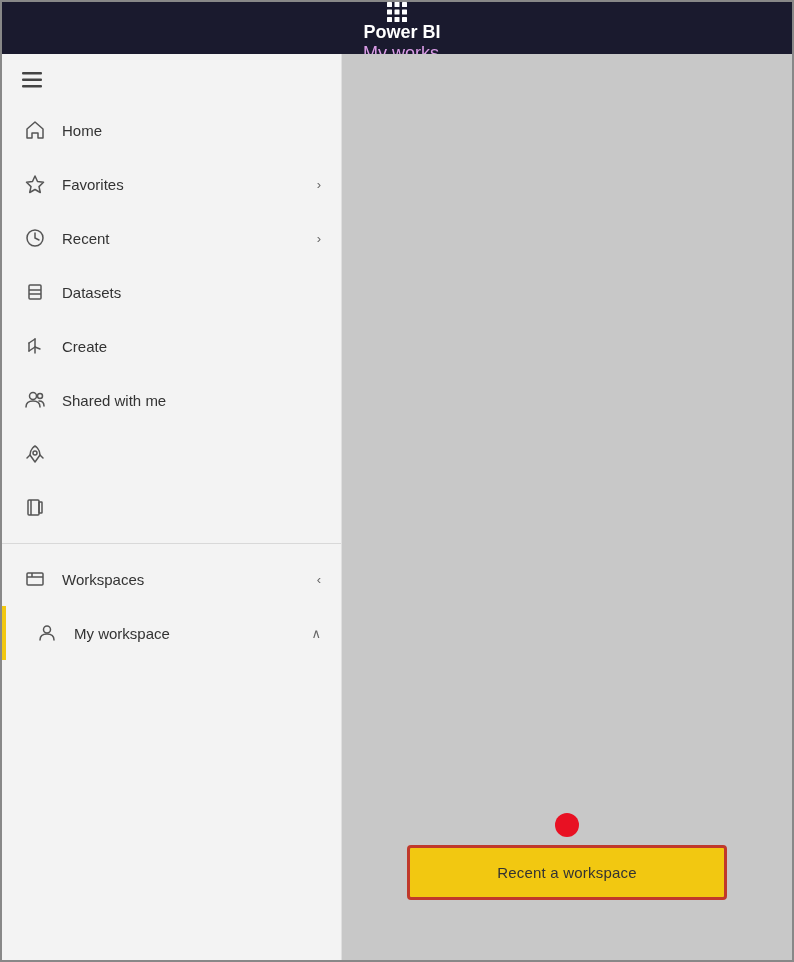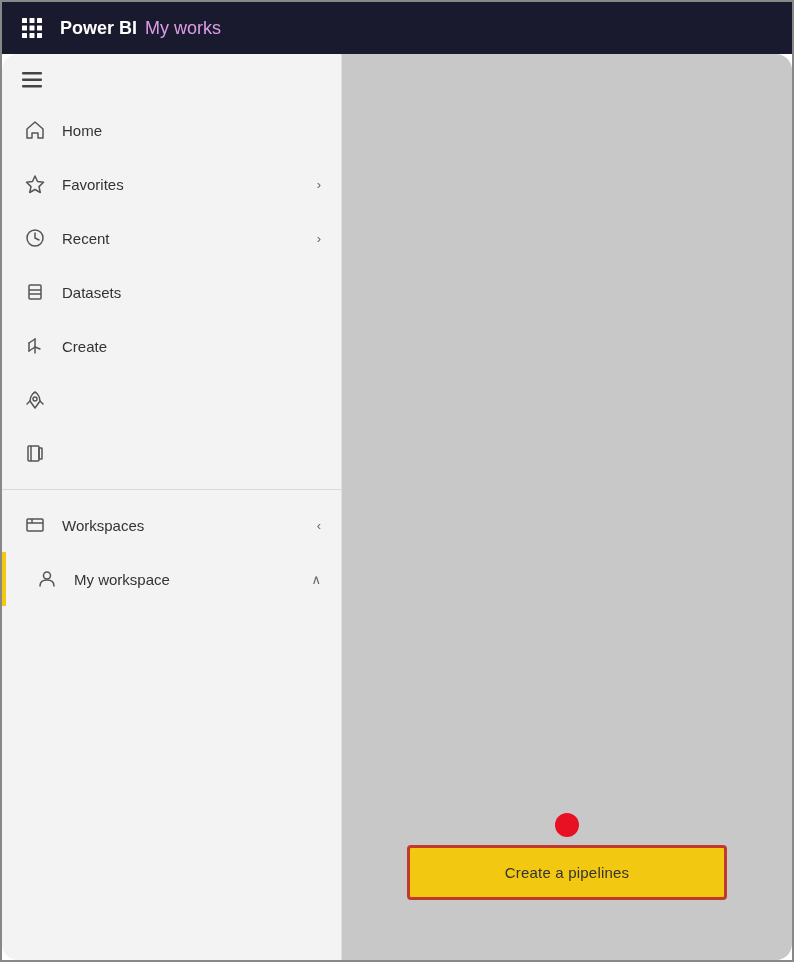--- a/index.html
+++ b/index.html
@@ -22,20 +22,21 @@
       flex-direction: column;
     }
     
     .topbar {
       background: #1a1a2e;
       height: 52px;
       display: flex;
       align-items: center;
       padding: 0 12px;
       flex-shrink: 0;
+      flex-direction: column;
     }
     .topbar-waffle {
       width: 36px;
       height: 36px;
       display: flex;
       align-items: center;
       justify-content: center;
       color: #fff;
       cursor: pointer;
       font-size: 20px;
@@ -51,21 +52,20 @@
       font-size: 18px;
       font-weight: 400;
       margin-left: 8px;
       opacity: 0.9;
     }
     
     .main-area {
       display: flex;
       flex: 1;
       overflow: hidden;
-      border-radius: 16px;
     }
     
     .sidebar {
       width: 340px;
       background: #f3f3f3;
       flex-shrink: 0;
       display: flex;
       flex-direction: column;
       border-right: 1px solid #e0e0e0;
       overflow-y: auto;
@@ -252,20 +252,31 @@
             <line x1="3" y1="6" x2="9" y2="2" stroke-linecap="round"></line>
             <line x1="3" y1="14" x2="3" y2="6" stroke-linecap="round"></line>
             <line x1="9" y1="10" x2="3" y2="14" stroke-linecap="round"></line>
             <line x1="9" y1="10" x2="14" y2="12" stroke-linecap="round"></line>
           </svg>
         </span>
         <span class="item-label">Create</span>
       </div>
 
 
+      <div class="sidebar-item">
+        <span class="item-icon">
+          <svg width="20" height="18" viewBox="0 0 20 18" fill="none" stroke="#555" stroke-width="1.5">
+            <circle cx="8" cy="5" r="3.5"></circle>
+            <path d="M1 16c0-4 3-6 7-6s7 2 7 6" stroke-linecap="round"></path>
+            <circle cx="15" cy="5" r="2.5"></circle>
+            <path d="M14 10c2 0 5 1 5 5" stroke-linecap="round"></path>
+          </svg>
+        </span>
+        <span class="item-label">Shared with me</span>
+      </div>
 
       <div class="sidebar-item">
         <span class="item-icon">
           <svg width="18" height="18" viewBox="0 0 18 18" fill="none" stroke="#555" stroke-width="1.5">
             <path d="M9 1C9 1 14 4 14 10L9 17L4 10C4 4 9 1 9 1Z" stroke-linejoin="round"></path>
             <circle cx="9" cy="8" r="2"></circle>
             <path d="M4 10L1 13" stroke-linecap="round"></path>
             <path d="M14 10L17 13" stroke-linecap="round"></path>
           </svg>
         </span>
@@ -305,17 +316,17 @@
         <span class="item-label">My workspace</span>
         <span class="chevron">∧</span>
       </div>
     </div>
 
     <div class="content-area">
       <div class="content-gray"></div>
 
       <div class="create-workspace-container">
         <div class="red-dot"></div>
-        <button class="create-workspace-btn">Create a pipelines</button>
+        <button class="create-workspace-btn">Recent a workspace</button>
       </div>
     </div>
   </div>
 </div>
 
 </body></html>

